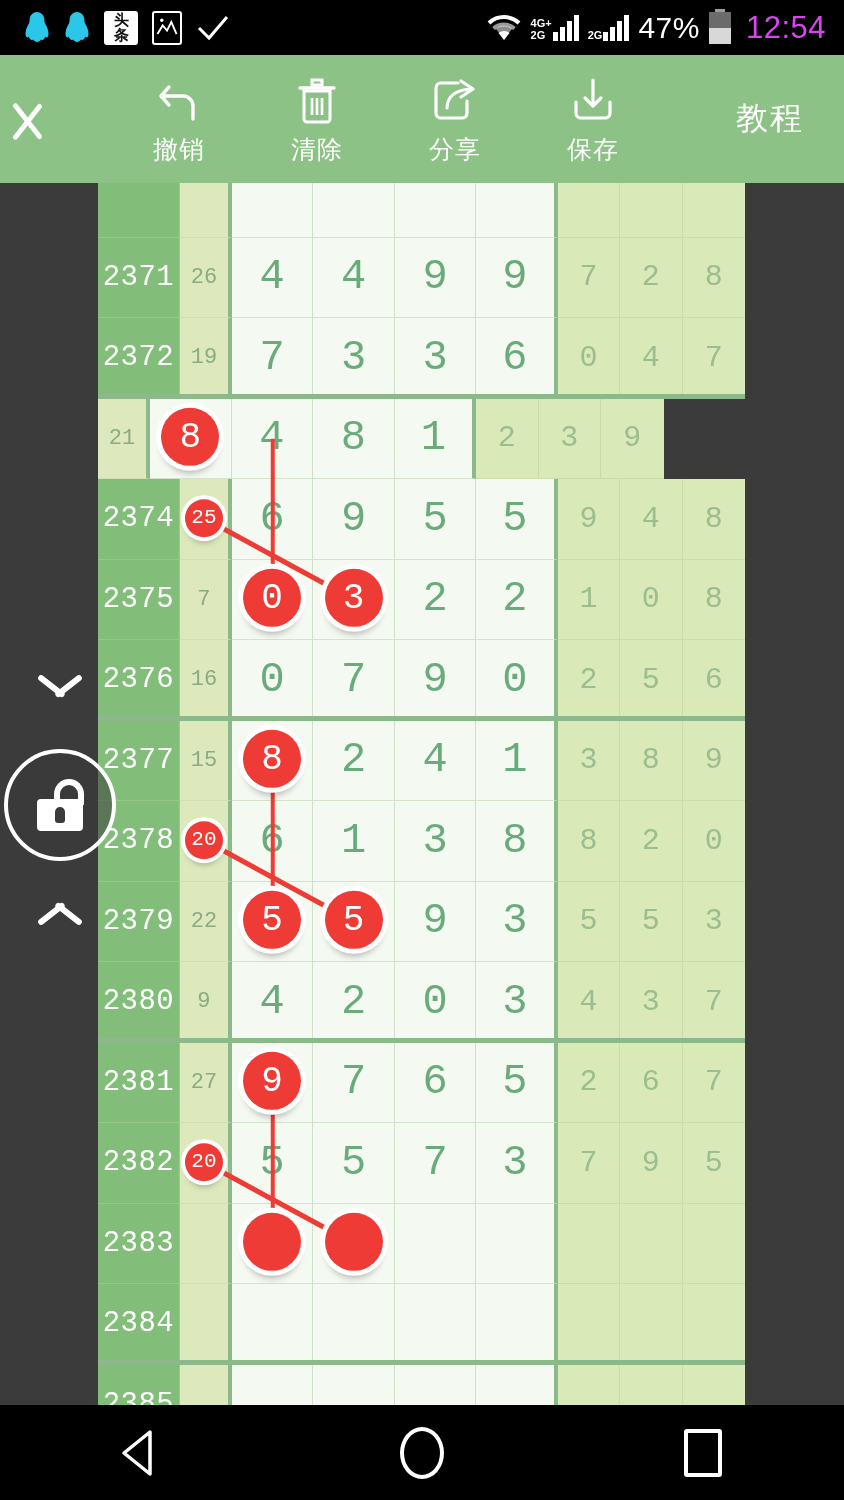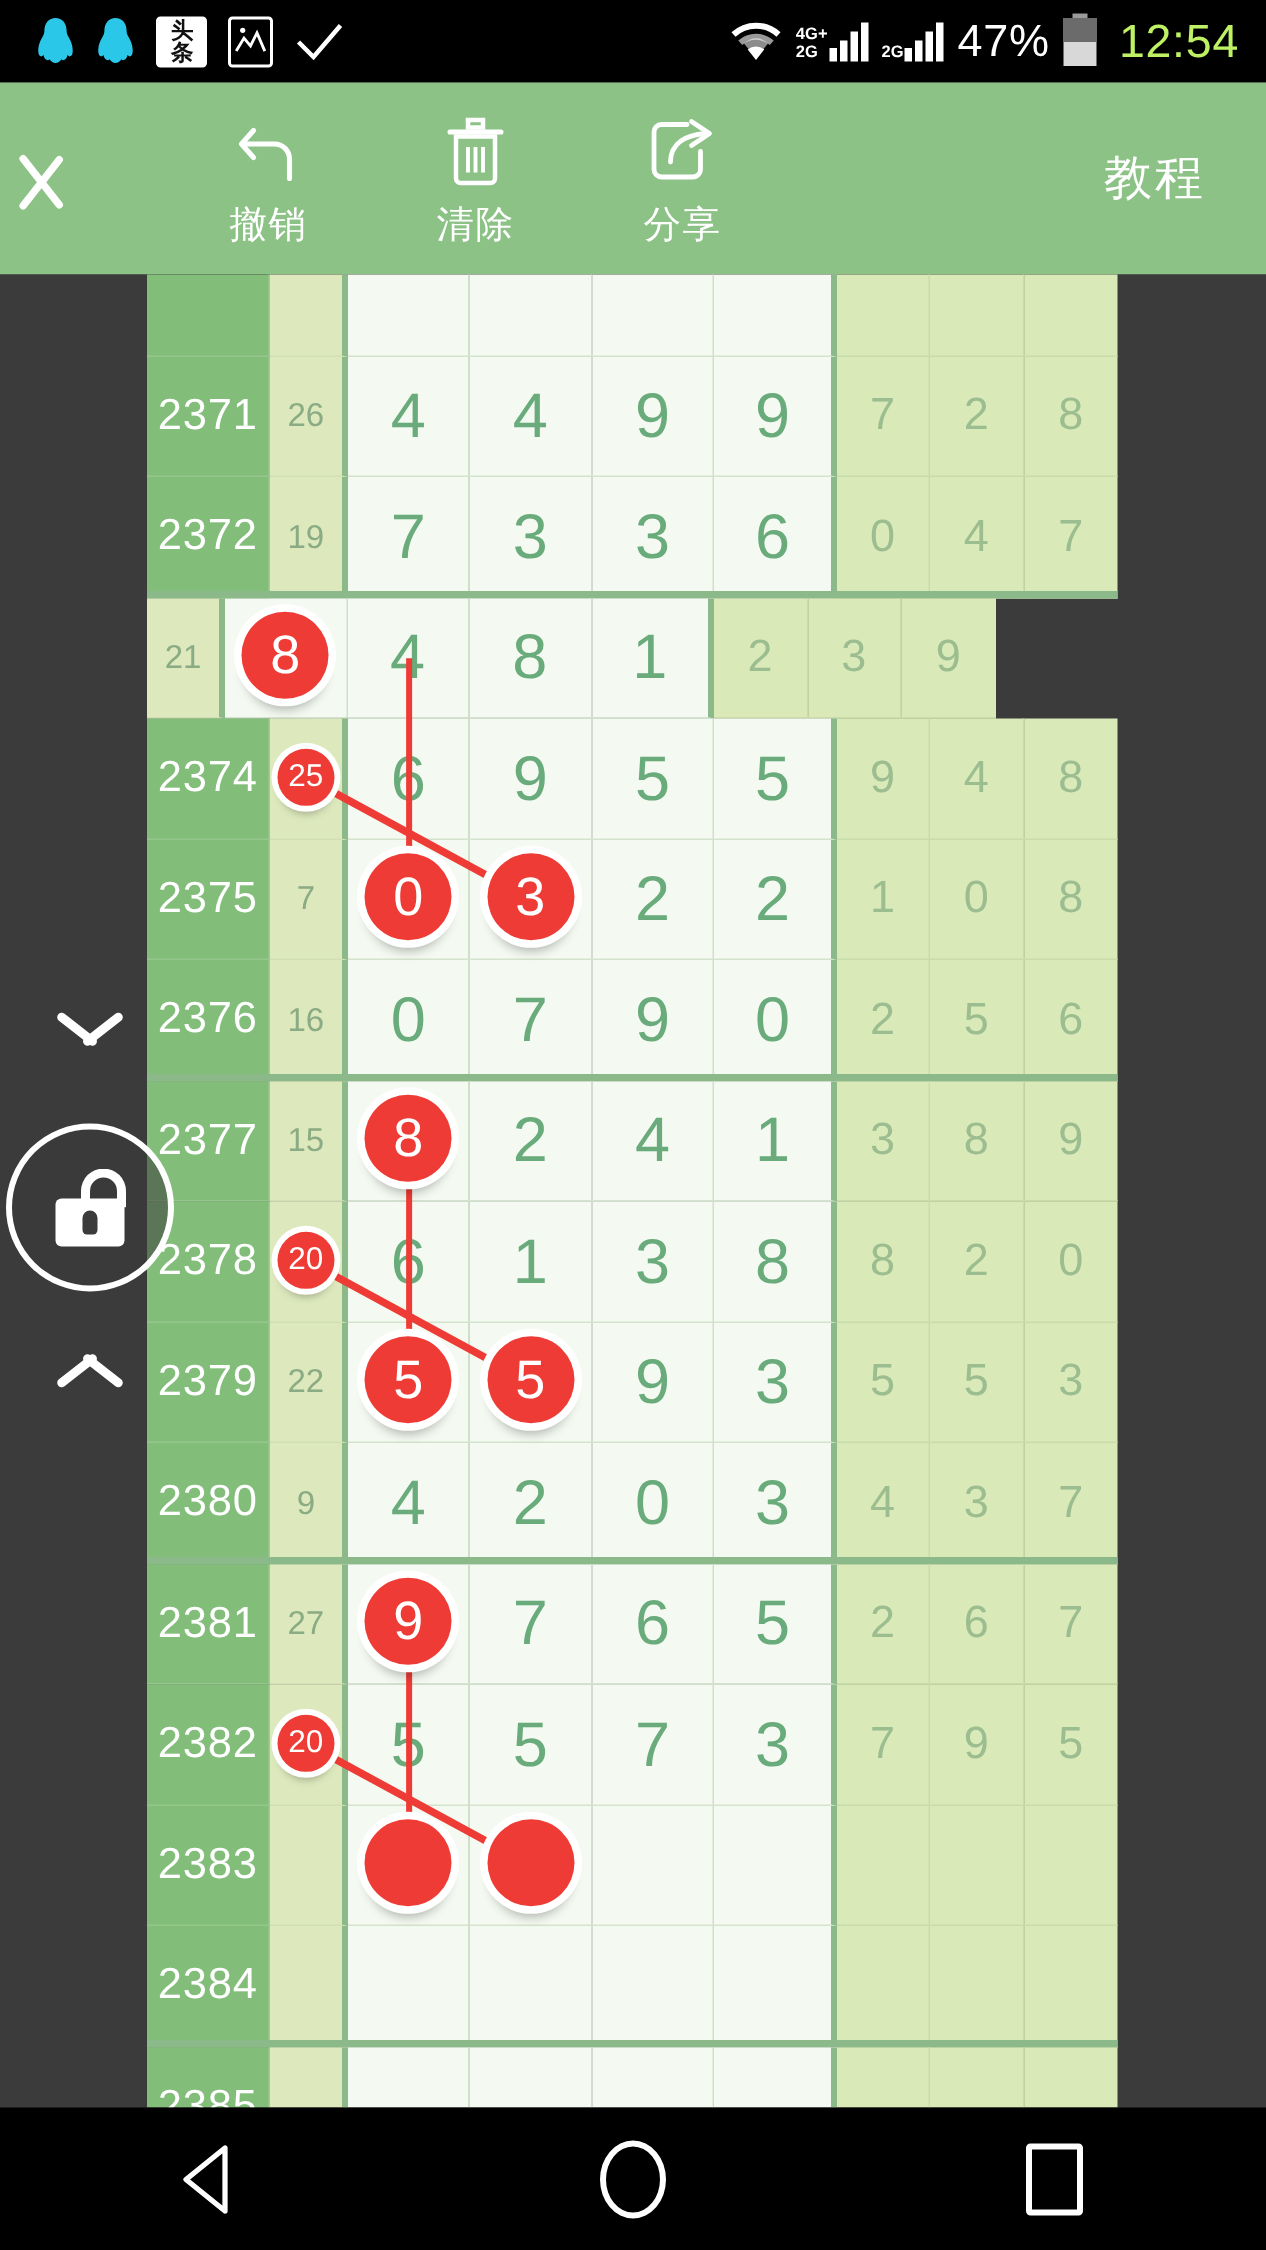--- a/index.html
+++ b/index.html
@@ -13,21 +13,21 @@
   .sb-left { display:flex; align-items:center; gap:14px; padding-left:24px; }
   .sb-right { display:flex; align-items:center; gap:9px; margin-left:auto; padding-right:18px; }
   .qq { width:26px; height:34px; display:block; }
   .tt-icon { width:34px; height:34px; border:2px solid #fff; border-radius:3px;
     background:#fff; color:#111; font-size:15px; font-weight:bold; line-height:15px;
     display:flex; flex-direction:column; align-items:center; justify-content:center;
     font-family:"DejaVu Sans",sans-serif; letter-spacing:-1px; }
   .pic-icon { width:30px; height:34px; border:2px solid #fff; border-radius:3px;
     position:relative; }
   .sb-text { color:#fff; font-size:30px; letter-spacing:0.5px; }
-  .sb-time { color:#bef264; font-size:31px; letter-spacing:0.5px; margin-left:6px; }
+  .sb-time { color:#d946ef; font-size:31px; letter-spacing:0.5px; margin-left:6px; }
   .net-grp { display:flex; align-items:flex-end; gap:1px; }
   .net-lab { display:flex; flex-direction:column; color:#fff; font-size:11px;
     line-height:12px; font-weight:bold;justify-content:flex-end; }
   .bars { display:flex; align-items:flex-end; gap:2px; height:26px; }
   .bars i { width:5px; background:#fff; display:block; }
   .batt { width:22px; height:32px; border:0; position:relative; }
   .batt:before { content:""; position:absolute; left:6px; top:-3px; width:10px; height:4px;
     background:#9a9a9a; }
   .batt-body { position:absolute; inset:0; background:#d8d8d8; }
   .batt-fill { position:absolute; left:0; top:0; width:100%; height:52%; background:#6b6b6b; }
@@ -209,28 +209,38 @@
       <div class="tb-ico">
         <svg width="54" height="52" viewBox="0 0 54 52">
           <path d="M30 8 H13 a5 5 0 0 0 -5 5 V38 a5 5 0 0 0 5 5 H34 a5 5 0 0 0 5 -5 V26" fill="none" stroke="#fff" stroke-width="3.2" stroke-linecap="round"></path>
           <path d="M19 33 C19 20 30 15 42 14" fill="none" stroke="#fff" stroke-width="3.2" stroke-linecap="round"></path>
           <path d="M33 6 L45 14 L33 22" fill="none" stroke="#fff" stroke-width="3.2" stroke-linecap="round" stroke-linejoin="round"></path>
         </svg>
       </div>
       <span class="tb-lab">分享</span>
     </div>
 
+    <div class="tb-item">
+      <div class="tb-ico">
+        <svg width="54" height="52" viewBox="0 0 54 52">
+          <line x1="27" y1="5" x2="27" y2="30" stroke="#fff" stroke-width="3.2" stroke-linecap="round"></line>
+          <path d="M19 23 L27 31 L35 23" fill="none" stroke="#fff" stroke-width="3.2" stroke-linecap="round" stroke-linejoin="round"></path>
+          <path d="M10 27 V38 a5 5 0 0 0 5 5 H39 a5 5 0 0 0 5 -5 V27" fill="none" stroke="#fff" stroke-width="3.2" stroke-linecap="round"></path>
+        </svg>
+      </div>
+      <span class="tb-lab">保存</span>
+    </div>
 
     <div class="tb-tut">
       <span>教程</span>
     </div>
   </div>
 
   <div class="gridwrap">
-    <div class="table" id="table" style="top: -26px;">
+    <div class="table" id="table" style="top: -26px; font-family: Liberation Mono, monospace;">
         <div class="row">
           <div class="cell c-id"></div>
           <div class="cell c-sum"></div>
           <div class="cell c-main"></div>
           <div class="cell c-main"></div>
           <div class="cell c-main"></div>
           <div class="cell c-main last"></div>
           <div class="cell c-side"></div>
           <div class="cell c-side"></div>
           <div class="cell c-side last"></div>

